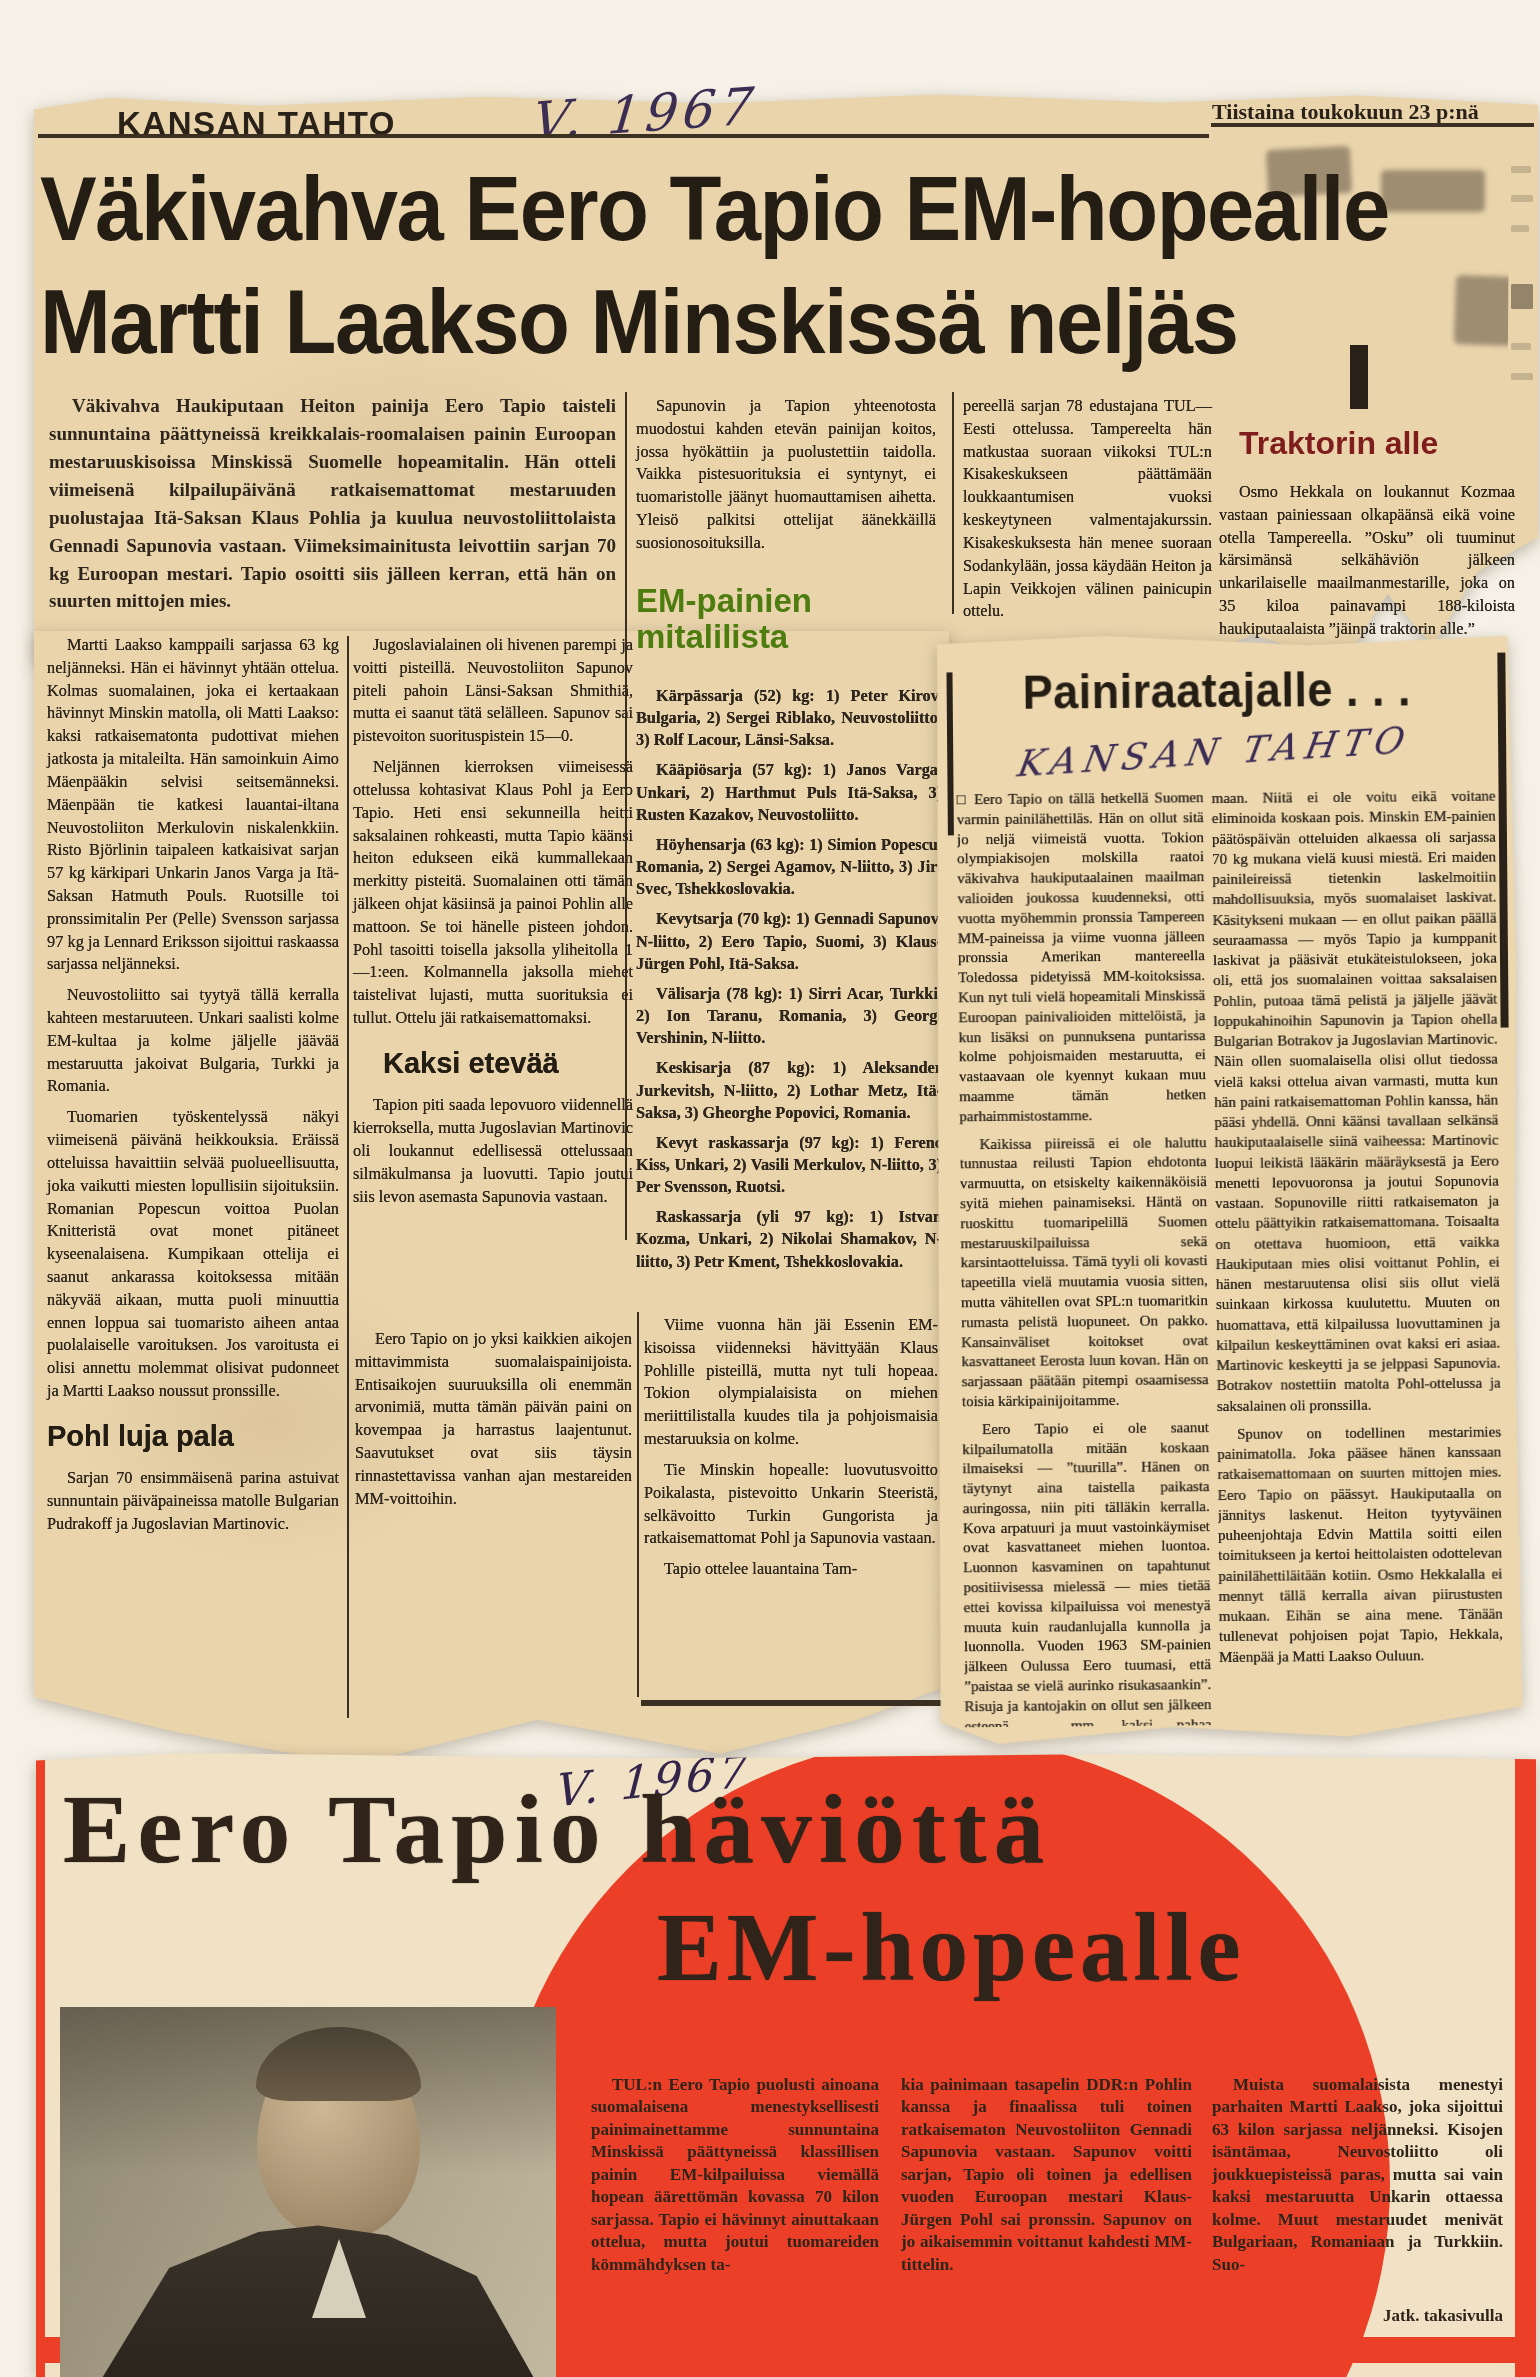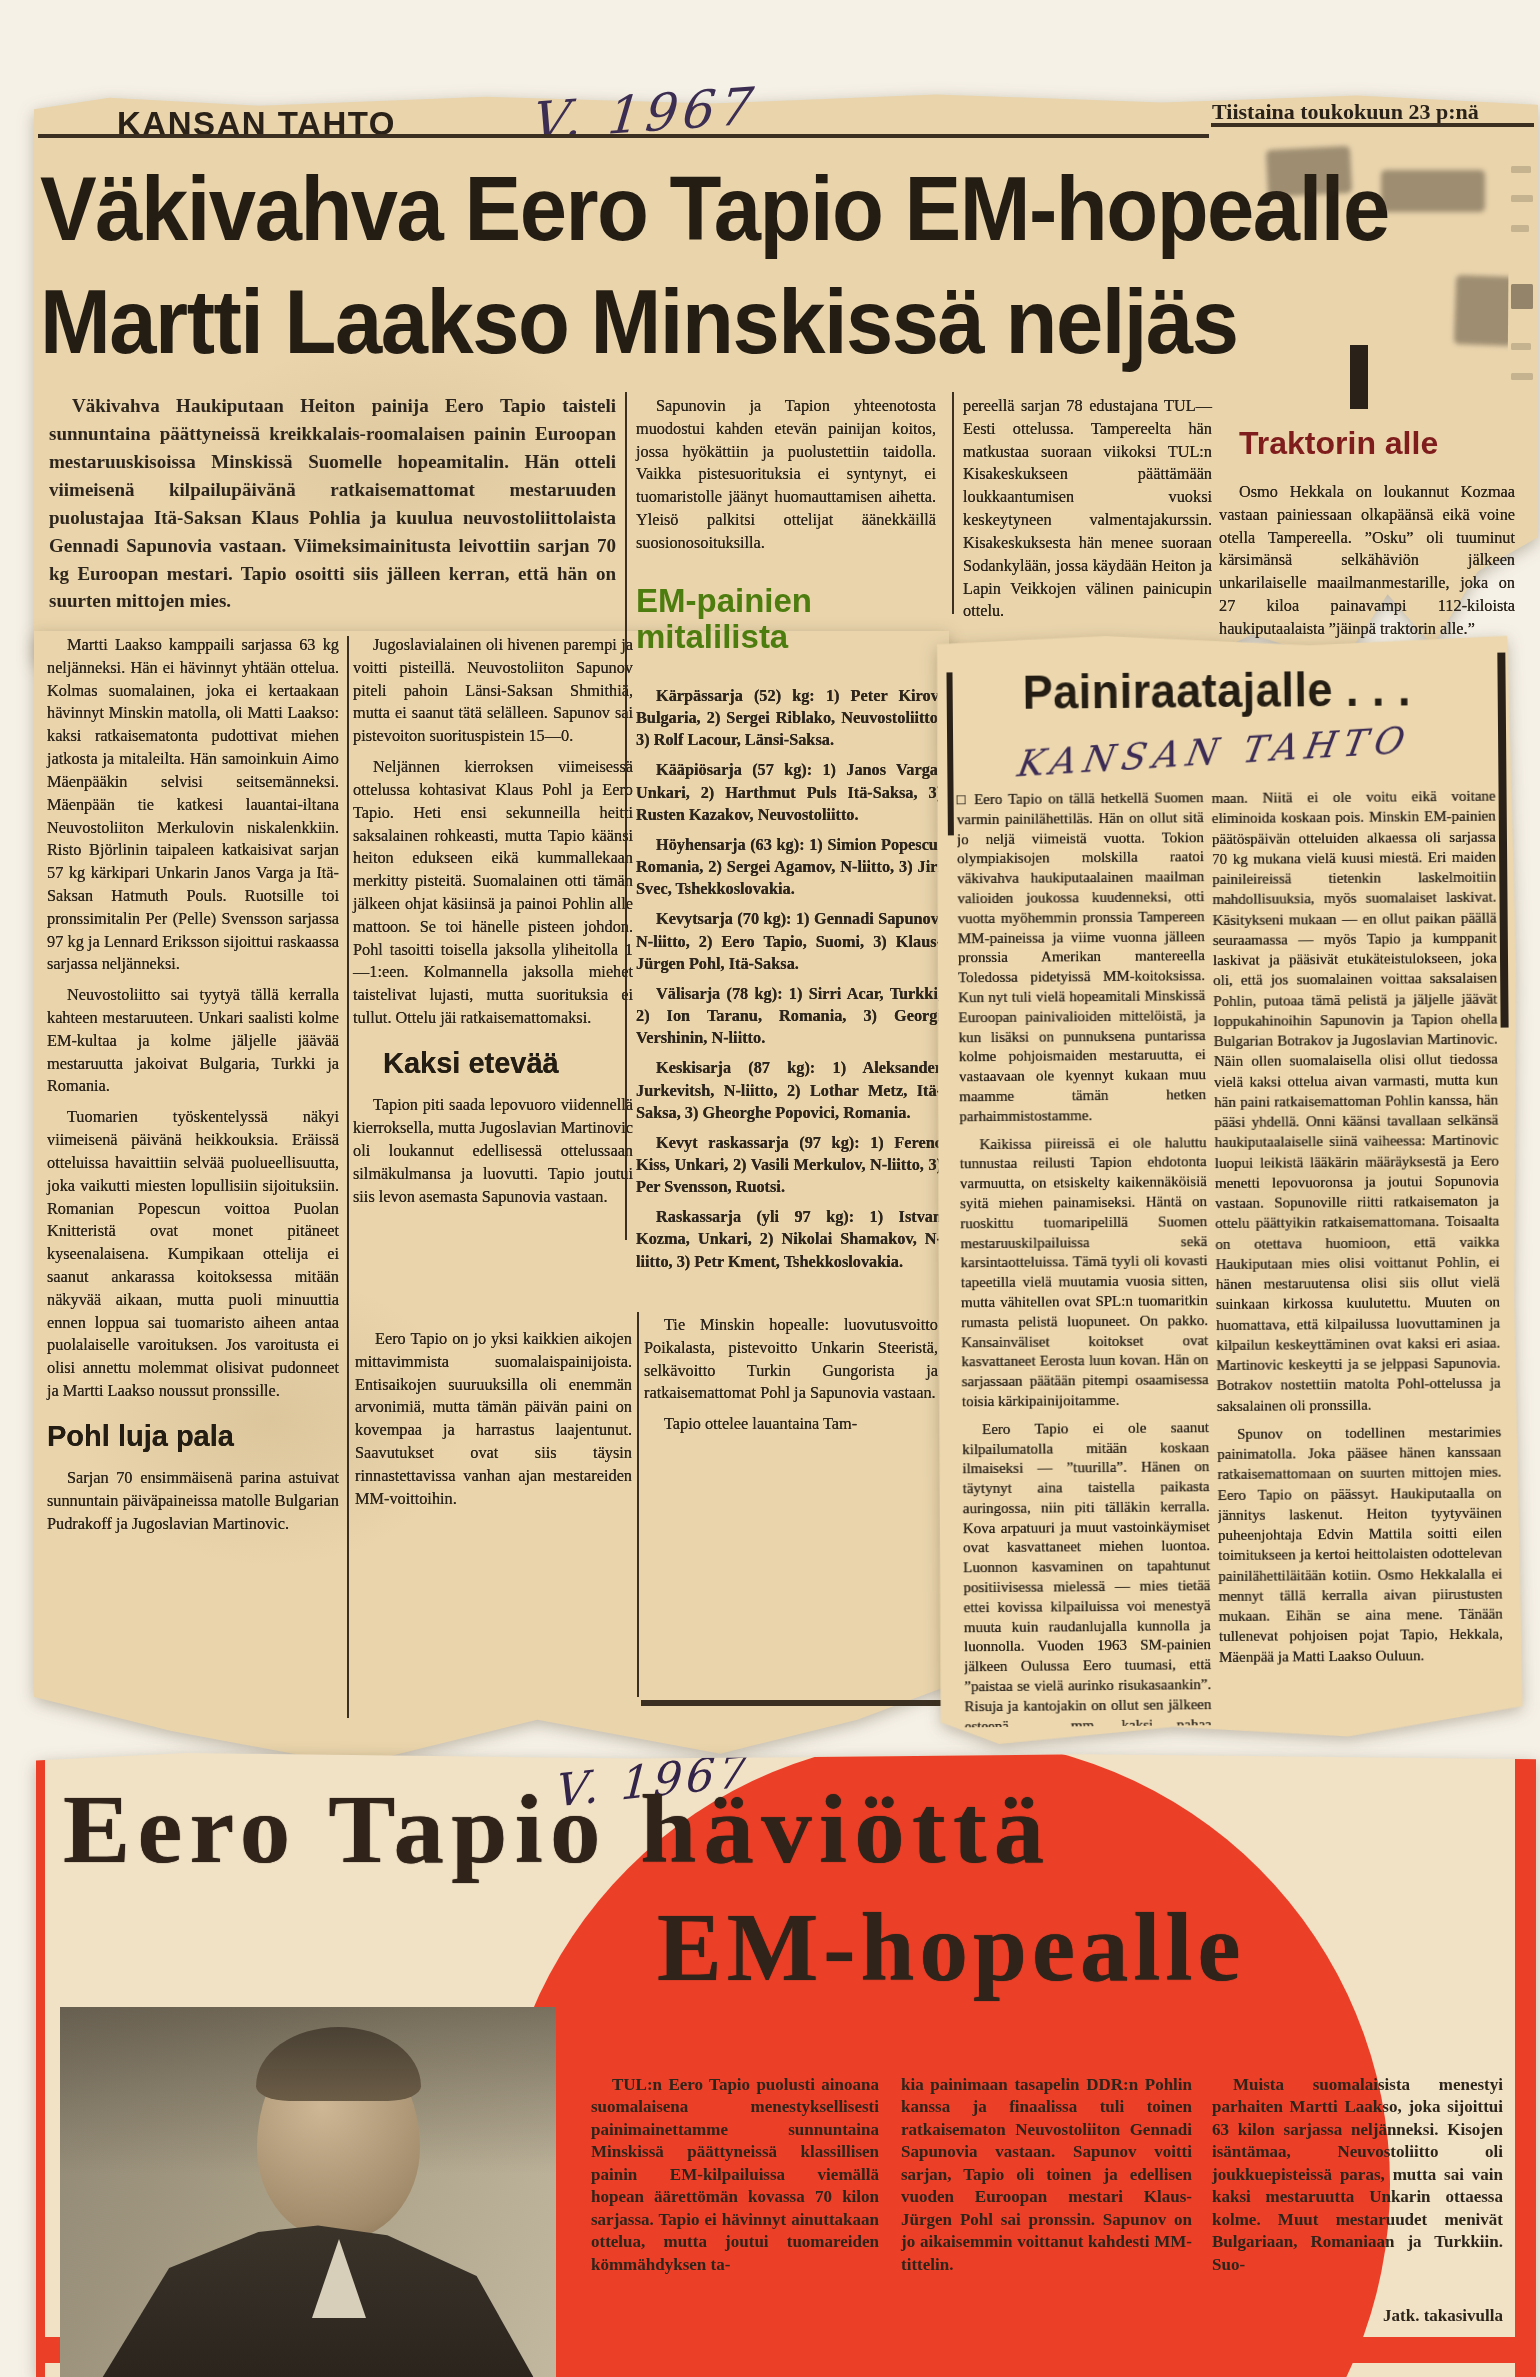--- a/index.html
+++ b/index.html
@@ -87,40 +87,41 @@
     <p class="ind">Kevytsarja (70 kg): 1) Gennadi Sapunov, N-liitto, 2) Eero Tapio, Suomi, 3) Klaus-Jürgen Pohl, Itä-Saksa.</p>
     <p class="ind">Välisarja (78 kg): 1) Sirri Acar, Turkki, 2) Ion Taranu, Romania, 3) Georgi Vershinin, N-liitto.</p>
     <p class="ind">Keskisarja (87 kg): 1) Aleksander Jurkevitsh, N-liitto, 2) Lothar Metz, Itä-Saksa, 3) Gheorghe Popovici, Romania.</p>
     <p class="ind">Kevyt raskassarja (97 kg): 1) Ferenc Kiss, Unkari, 2) Vasili Merkulov, N-liitto, 3) Per Svensson, Ruotsi.</p>
     <p class="ind">Raskassarja (yli 97 kg): 1) Istvan Kozma, Unkari, 2) Nikolai Shamakov, N-liitto, 3) Petr Kment, Tshekkoslovakia.</p>
   </div>
 
   <div class="abs serif just ink bodytxt" style="left:963px;top:395px;width:249px;">pereellä sarjan 78 edustajana TUL—Eesti ottelussa. Tampereelta hän matkustaa suoraan viikoksi TUL:n Kisakeskukseen päättämään loukkaantumisen vuoksi keskeytyneen valmentajakurssin. Kisakeskuksesta hän menee suoraan Sodankylään, jossa käydään Heiton ja Lapin Veikkojen välinen painicupin ottelu.</div>
 
   <div class="abs sans bold" style="left:1239px;top:425px;font-size:32px;color:#7f1d1d;">Traktorin alle</div>
-  <div class="abs serif just ink bodytxt ind" style="left:1219px;top:481px;width:296px;">Osmo Hekkala on loukannut Kozmaa vastaan painiessaan olkapäänsä eikä voine otella Tampereella. ”Osku” oli tuuminut kärsimänsä selkähäviön jälkeen unkarilaiselle maailmanmestarille, joka on 27 kiloa painavampi 112-kiloista haukiputaalaista ”jäinpä traktorin alle.”</div>
+  <div class="abs serif just ink bodytxt ind" style="left:1219px;top:481px;width:296px;">Osmo Hekkala on loukannut Kozmaa vastaan painiessaan olkapäänsä eikä voine otella Tampereella. ”Osku” oli tuuminut kärsimänsä selkähäviön jälkeen unkarilaiselle maailmanmestarille, joka on 35 kiloa painavampi 188-kiloista haukiputaalaista ”jäinpä traktorin alle.”</div>
 
   <div class="abs smudge" style="left:1267px;top:148px;width:84px;height:47px;transform:rotate(-3deg);"></div>
   <div class="abs smudge" style="left:1381px;top:170px;width:104px;height:42px;"></div>
   <div class="abs smudge" style="left:1455px;top:276px;width:59px;height:69px;transform:rotate(2deg);"></div>
   <div class="abs" style="left:1350px;top:345px;width:18px;height:64px;background:#2a2218;"></div>
 
   <div class="abs paper shadow" style="left:1507px;top:136px;width:31px;height:325px;clip-path:polygon(8% 0,100% 2%,100% 98%,0 100%,4% 50%);">
     <div class="abs ghostline" style="left:4px;top:30px;width:20px;height:7px;"></div>
     <div class="abs ghostline" style="left:4px;top:59px;width:22px;height:7px;"></div>
     <div class="abs ghostline" style="left:4px;top:89px;width:18px;height:7px;"></div>
     <div class="abs ghostline" style="left:4px;top:148px;width:22px;height:25px;background:rgba(45,36,24,.45);"></div>
     <div class="abs ghostline" style="left:4px;top:207px;width:20px;height:7px;"></div>
     <div class="abs ghostline" style="left:4px;top:237px;width:22px;height:7px;"></div>
   </div>
 
   <div class="abs serif just ink bodytxt" style="left:355px;top:1328px;width:277px;">
     <p class="ind">Eero Tapio on jo yksi kaikkien aikojen mittavimmista suomalaispainijoista. Entisaikojen suuruuksilla oli enemmän arvonimiä, mutta tämän päivän paini on kovempaa ja harrastus laajentunut. Saavutukset ovat siis täysin rinnastettavissa vanhan ajan mestareiden MM-voittoihin.</p>
   </div>
   <div class="abs serif just ink bodytxt" style="left:644px;top:1314px;width:294px;">
+    <p class="ind">Viime vuonna hän jäi Essenin EM-kisoissa viidenneksi hävittyään Klaus Pohlille pisteillä, mutta nyt tuli hopeaa. Tokion olympialaisista on miehen meriittilistalla kuudes tila ja pohjoismaisia mestaruuksia on kolme.</p>
     <p class="ind">Tie Minskin hopealle: luovutusvoitto Poikalasta, pistevoitto Unkarin Steeristä, selkävoitto Turkin Gungorista ja ratkaisemattomat Pohl ja Sapunovia vastaan.</p>
     <p class="ind">Tapio ottelee lauantaina Tam-</p>
   </div>
   <div class="abs rule" style="left:641px;top:1700px;width:302px;height:6px;"></div>
 
   <div class="abs shadow" style="left:936px;top:635px;width:582px;height:1107px;transform:rotate(-0.5deg);">
     <div class="abs" style="left:0;top:0;width:100%;height:100%;background:#ecd7ae;
                 clip-path:polygon(1% .6%,30% 0,65% 1%,99% .3%,100% 30%,99.2% 60%,100% 97%,70% 99.6%,40% 98.6%,10% 100%,0 98%,.4% 50%);">
       <div class="abs stain" style="left:247px;top:444px;width:296px;height:247px;
            background:radial-gradient(ellipse,rgba(130,95,40,.12),transparent 70%);"></div>

